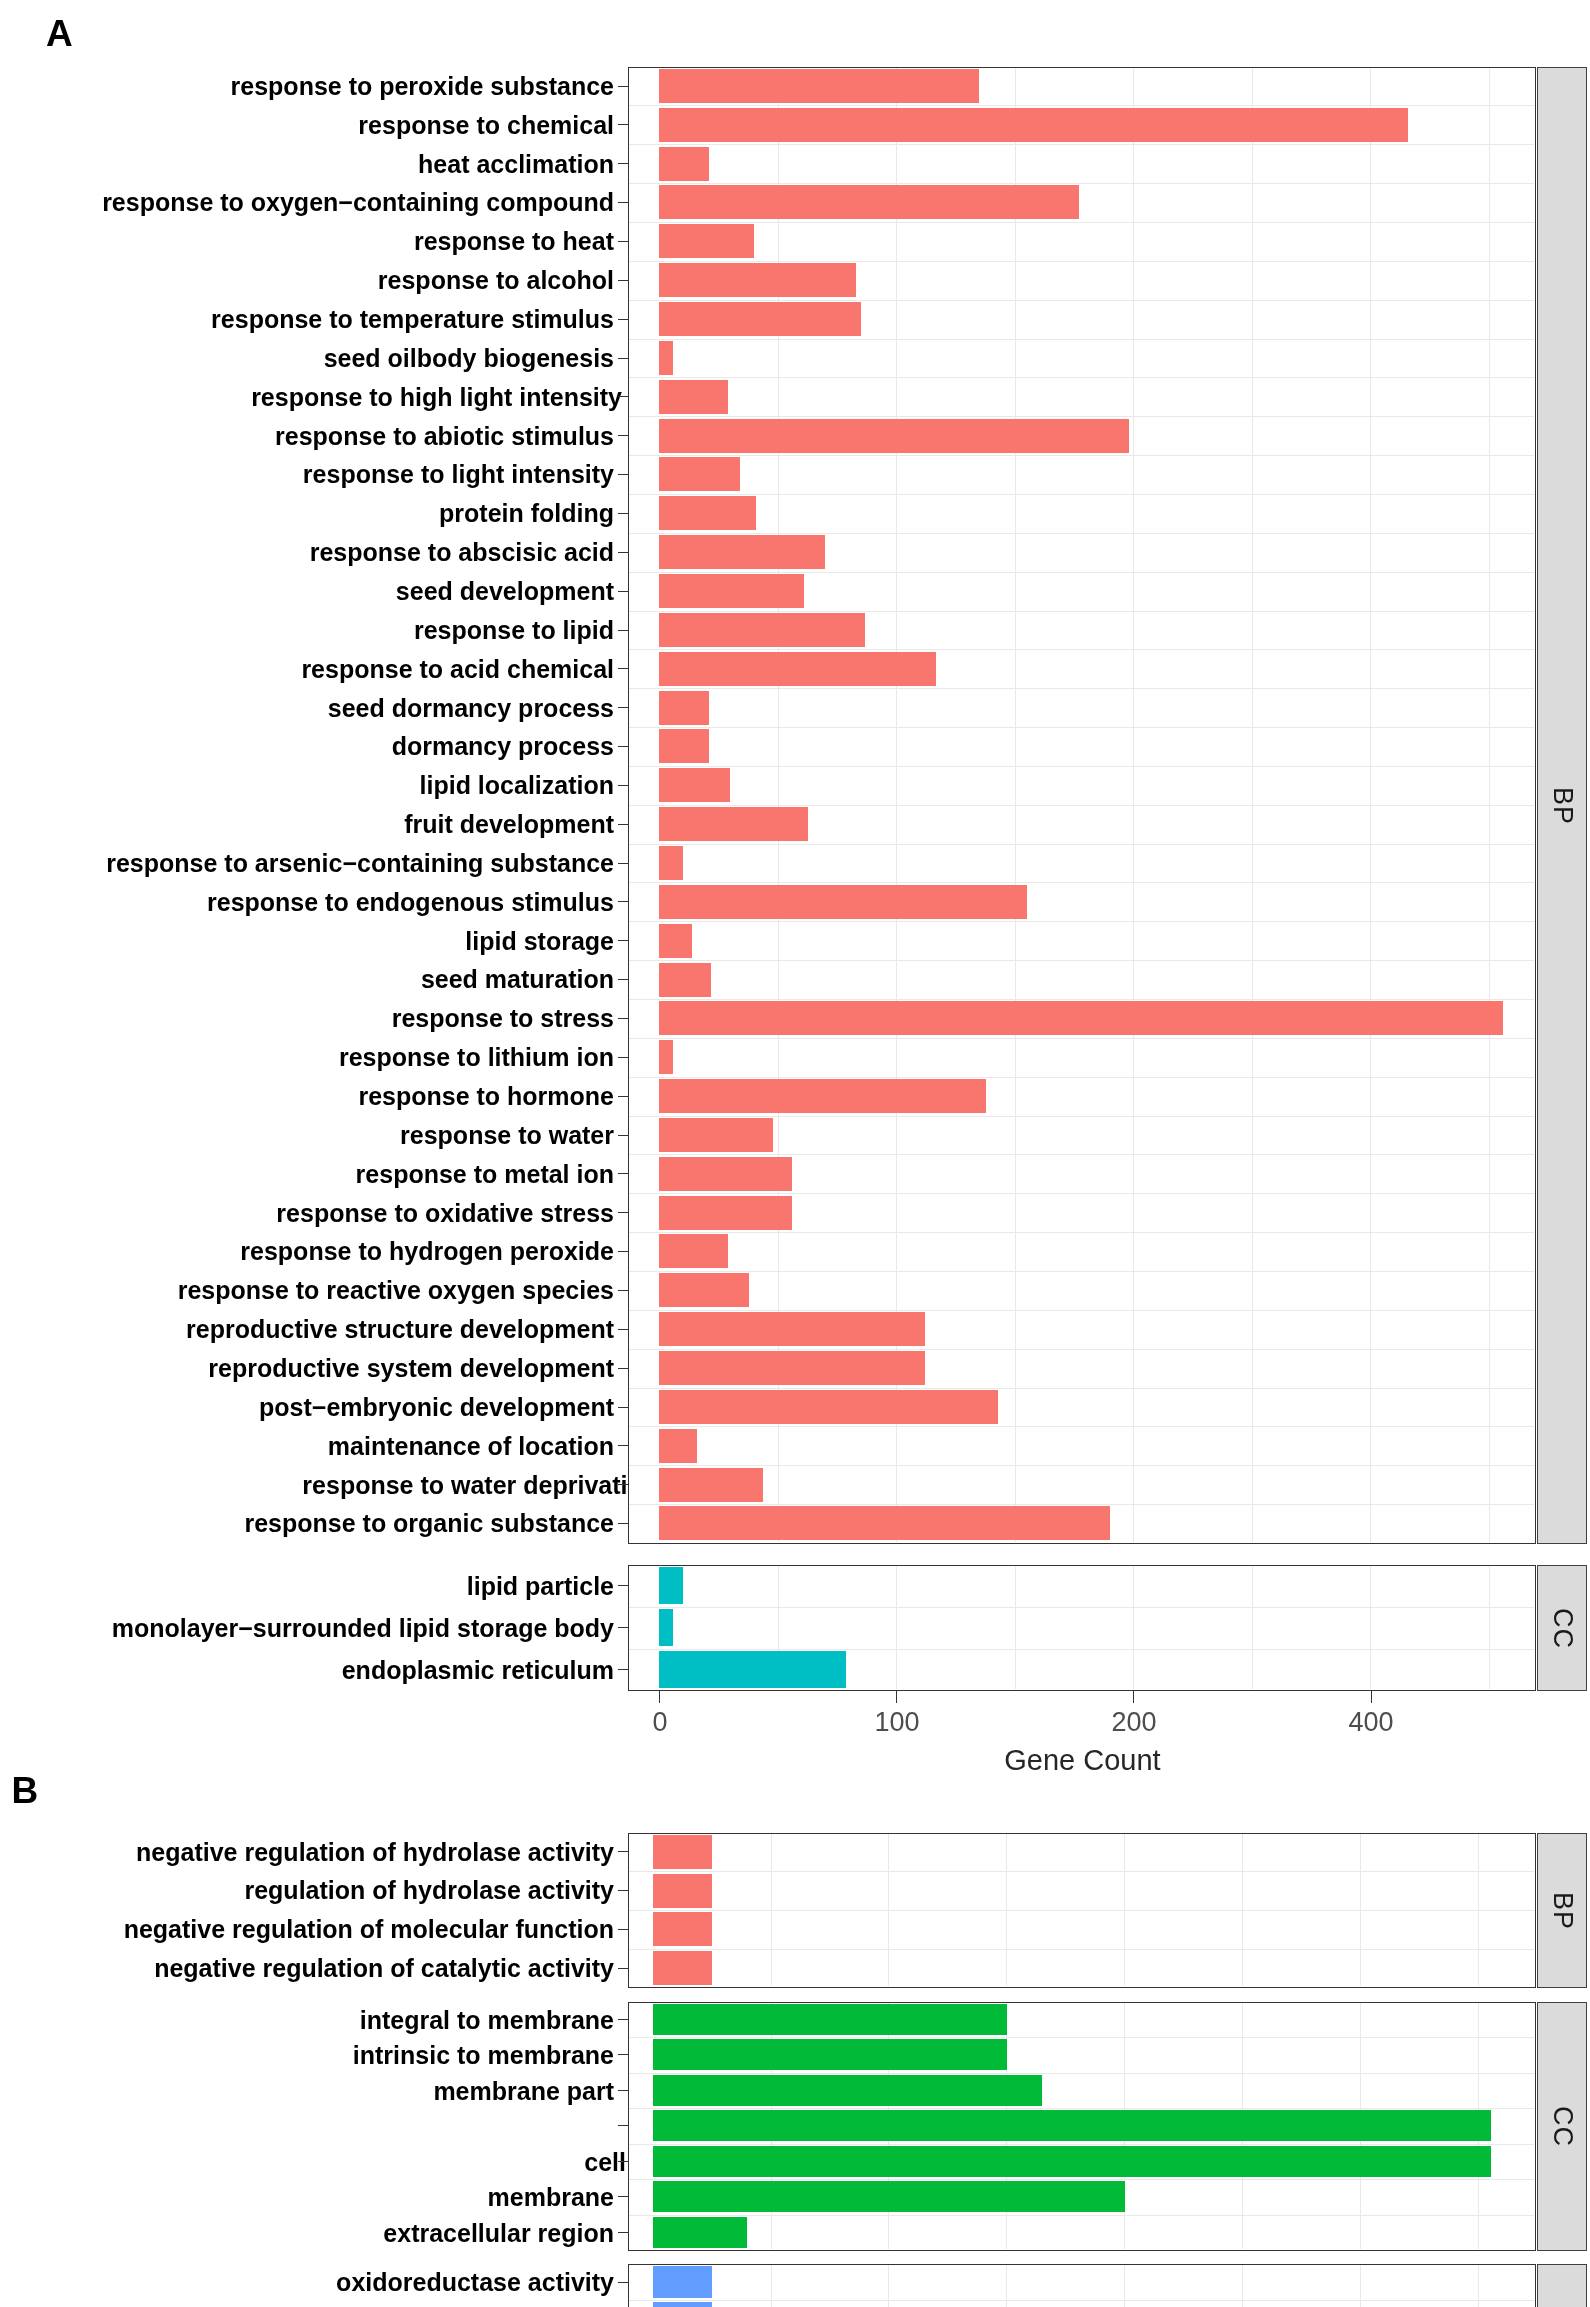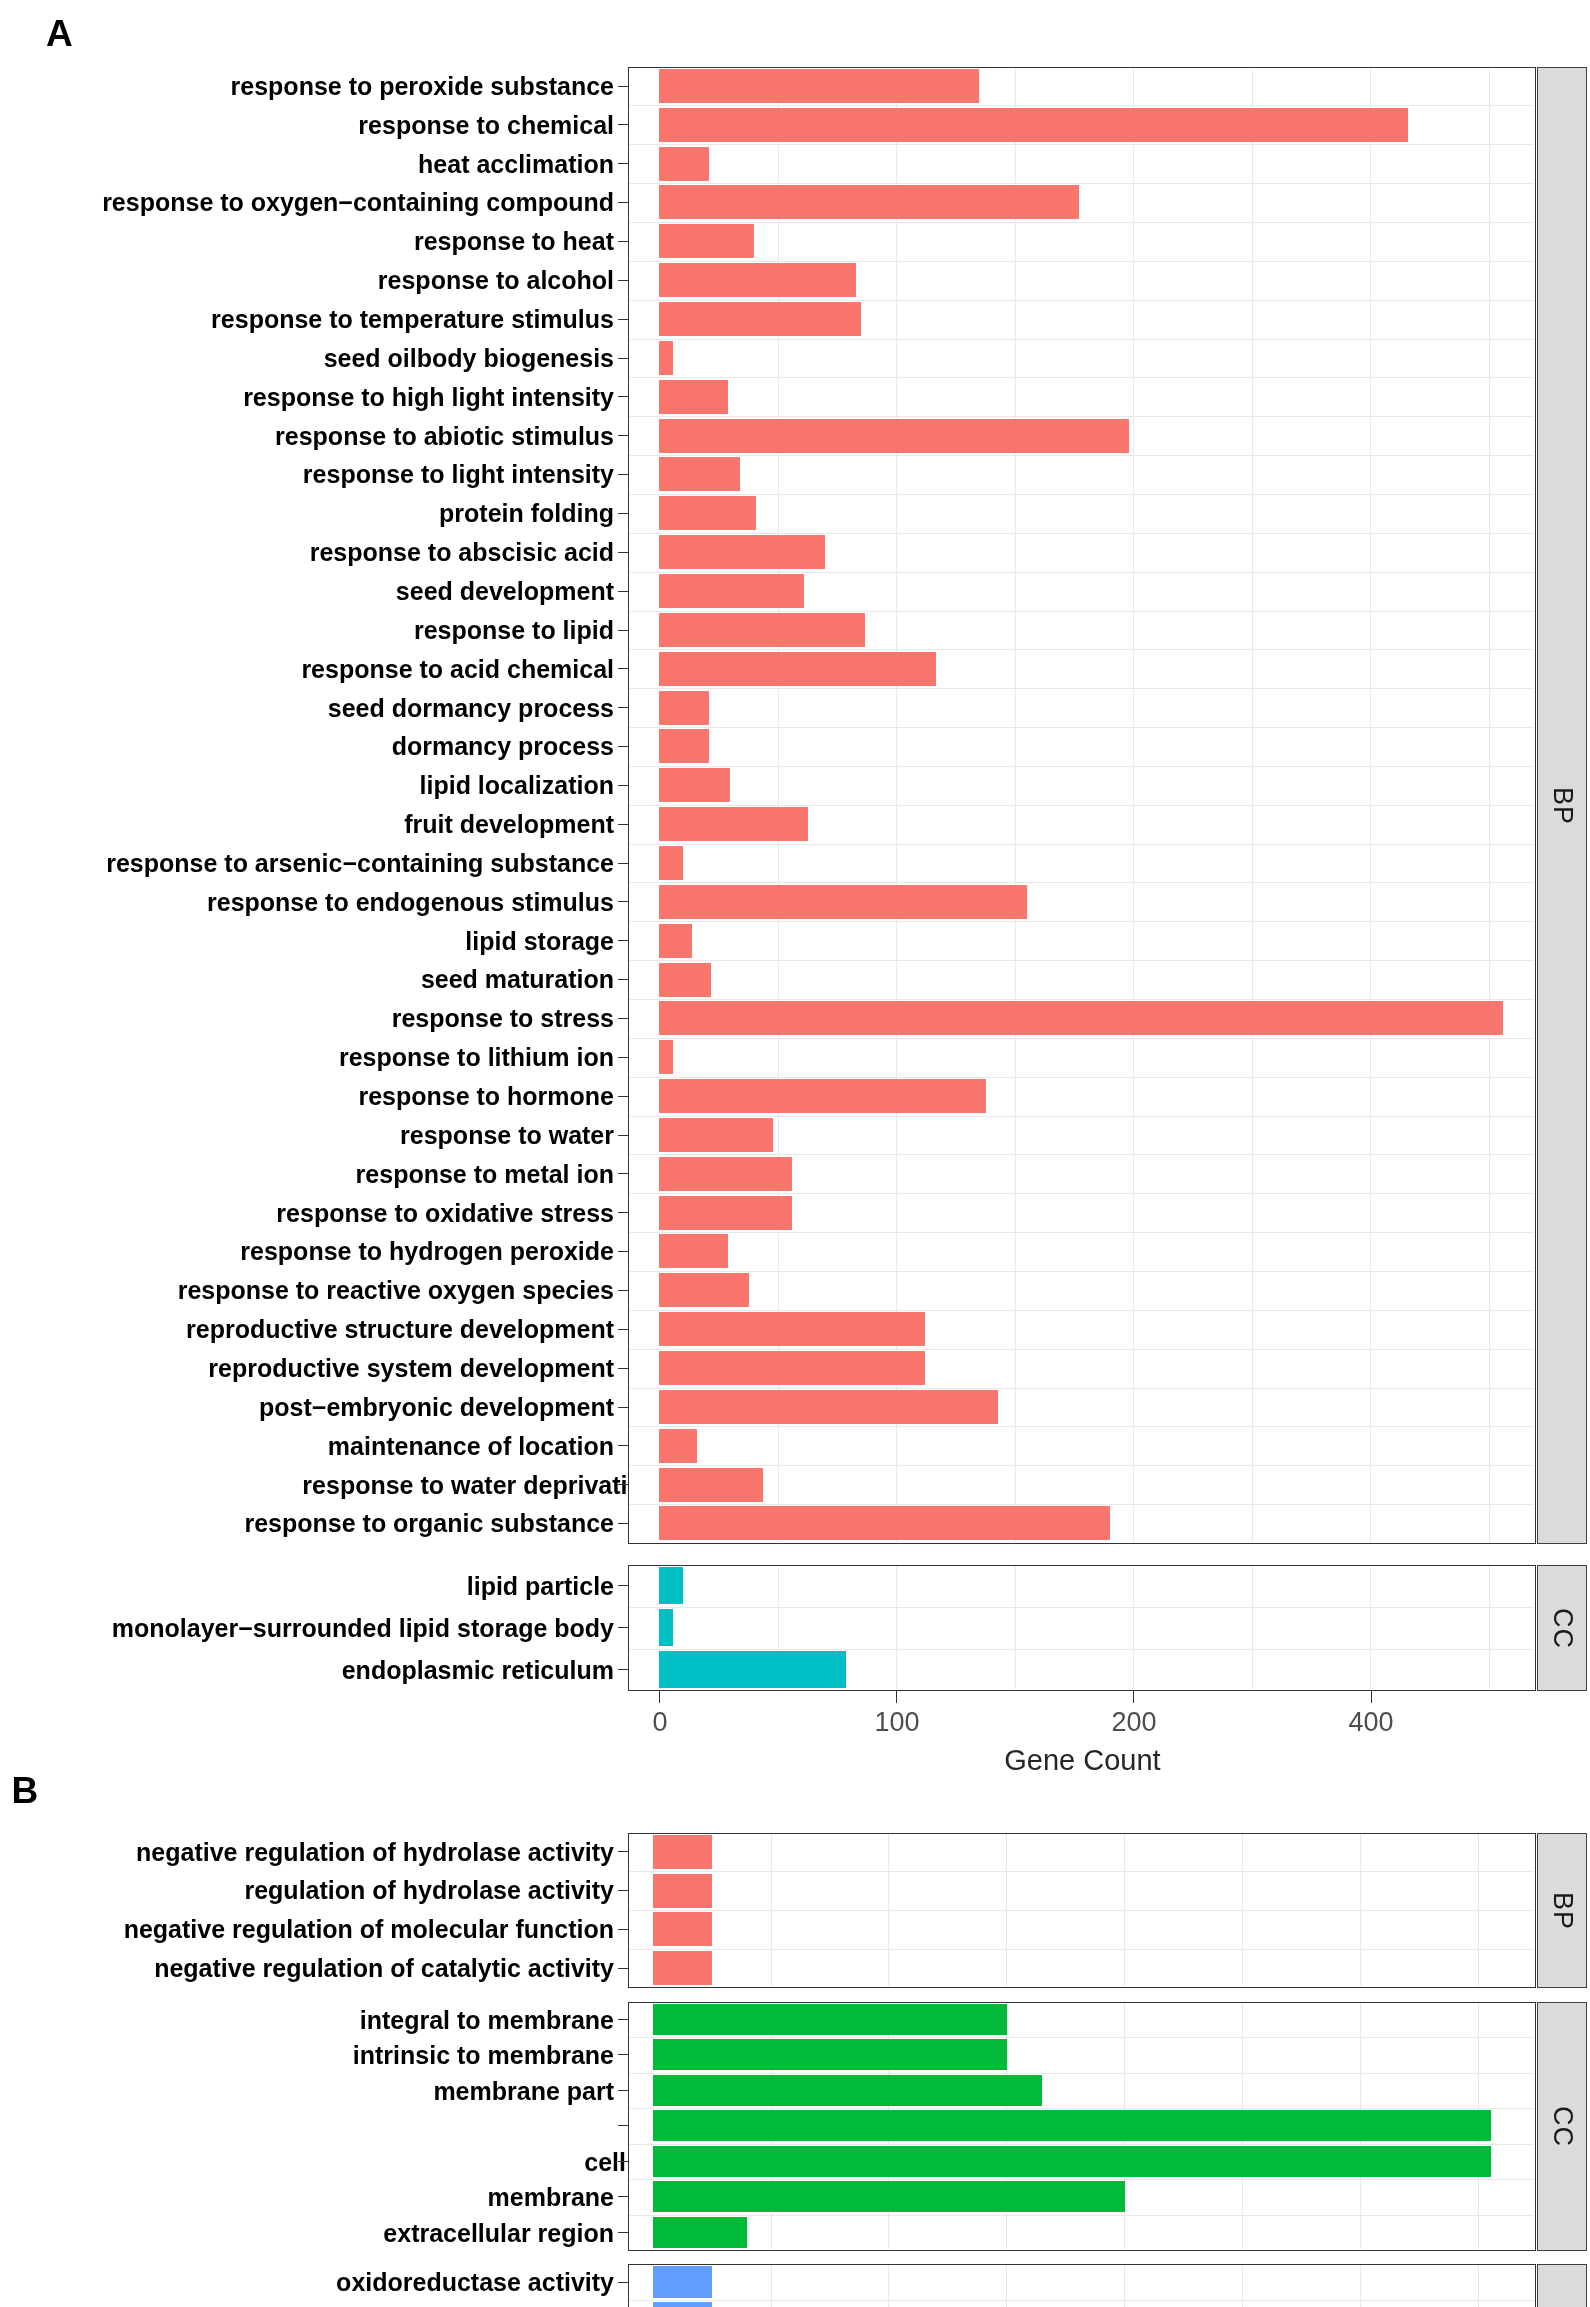--- a/index.html
+++ b/index.html
@@ -38,21 +38,21 @@
     <div class="cat-label" style="left: 0px; top: 183px; width: 614px; height: 39px; line-height: 39px;">response to oxygen−containing compound</div>
     <div class="ytick" style="left: 618px; top: 202px; width: 10px; height: 1.4px;"></div>
     <div class="cat-label" style="left: 0px; top: 222px; width: 614px; height: 39px; line-height: 39px;">response to heat</div>
     <div class="ytick" style="left: 618px; top: 241px; width: 10px; height: 1.4px;"></div>
     <div class="cat-label" style="left: 0px; top: 261px; width: 614px; height: 39px; line-height: 39px;">response to alcohol</div>
     <div class="ytick" style="left: 618px; top: 280px; width: 10px; height: 1.4px;"></div>
     <div class="cat-label" style="left: 0px; top: 300px; width: 614px; height: 39px; line-height: 39px;">response to temperature stimulus</div>
     <div class="ytick" style="left: 618px; top: 319px; width: 10px; height: 1.4px;"></div>
     <div class="cat-label" style="left: 0px; top: 339px; width: 614px; height: 39px; line-height: 39px;">seed oilbody biogenesis</div>
     <div class="ytick" style="left: 618px; top: 358px; width: 10px; height: 1.4px;"></div>
-    <div class="cat-label" style="left: 0px; top: 378px; width: 614px; height: 39px; line-height: 39px;">response to high light intensity</div>
+    <div class="cat-label" style="left: 0px; top: 378px; width: 614px; height: 39px; line-height: 39px; padding-left: 8px;">response to high light intensity</div>
     <div class="ytick" style="left: 618px; top: 396px; width: 10px; height: 1.4px;"></div>
     <div class="cat-label" style="left: 0px; top: 417px; width: 614px; height: 39px; line-height: 39px;">response to abiotic stimulus</div>
     <div class="ytick" style="left: 618px; top: 435px; width: 10px; height: 1.4px;"></div>
     <div class="cat-label" style="left: 0px; top: 455px; width: 614px; height: 39px; line-height: 39px;">response to light intensity</div>
     <div class="ytick" style="left: 618px; top: 474px; width: 10px; height: 1.4px;"></div>
     <div class="cat-label" style="left: 0px; top: 494px; width: 614px; height: 39px; line-height: 39px;">protein folding</div>
     <div class="ytick" style="left: 618px; top: 513px; width: 10px; height: 1.4px;"></div>
     <div class="cat-label" style="left: 0px; top: 533px; width: 614px; height: 39px; line-height: 39px;">response to abscisic acid</div>
     <div class="ytick" style="left: 618px; top: 552px; width: 10px; height: 1.4px;"></div>
     <div class="cat-label" style="left: 0px; top: 572px; width: 614px; height: 39px; line-height: 39px;">seed development</div>

